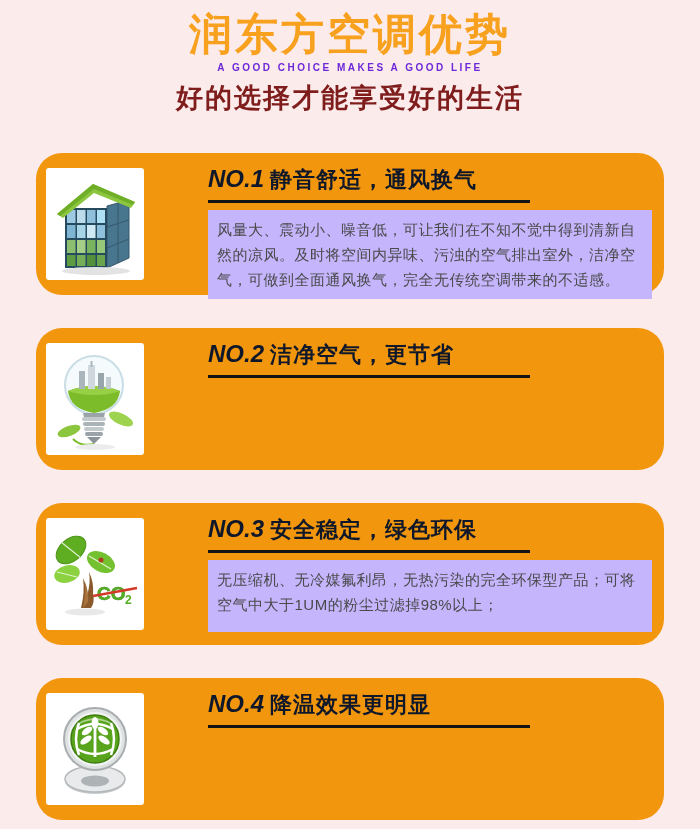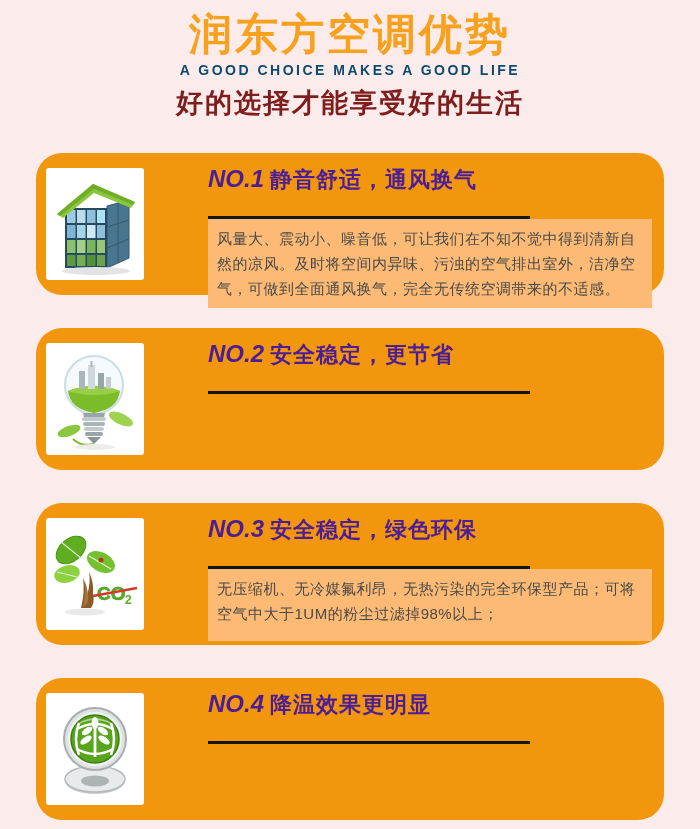--- a/index.html
+++ b/index.html
@@ -14,22 +14,22 @@
   
   .header{height:153px;text-align:center;}
   .main-title{
     margin:0;padding-top:10px;
     font-size:43px;font-weight:800;letter-spacing:3px;
     color:#f7a11e;
     line-height:1.15;
   }
   .subtitle-en{
     margin-top:3px;
-    font-size:14px;font-weight:700;letter-spacing:2.5px;
-    color:#0c4a6e;
+    font-size:10px;font-weight:700;letter-spacing:2.5px;
+    color:#6d28d9;
   }
   .subtitle-zh{
     margin-top:7px;
     font-size:27px;font-weight:700;letter-spacing:2px;
     color:#7f1d1d;
   }
 
   
   .cards{position:absolute;left:36px;top:153px;width:628px;}
   .card{
@@ -44,29 +44,30 @@
     width:98px;height:112px;
     background:#ffffff;border-radius:3px;
     display:flex;align-items:center;justify-content:center;
   }
   .content{
     position:absolute;left:172px;top:12px;right:12px;
   }
   .heading{
     margin:0;
     display:block;width:322px;
-    font-size:22px;font-weight:800;color:#4c1d95;
+    font-size:22px;font-weight:800;color:#0f172a;
     letter-spacing:1px;
-    padding-bottom:21px;
+    padding-bottom:5px;
     border-bottom:3px solid #141414;
     white-space:nowrap;
   }
   .heading .no{font-size:24px;font-style:italic;margin-right:6px;letter-spacing:0;}
   .body-box{
-    background:#fdba74;
+    margin-top:7px;
+    background:#c4b5fd;
     min-height:58px;
     padding:7px 9px;
     font-size:15px;line-height:25px;color:#4a4a4a;
     letter-spacing:0.5px;
   }
   svg{display:block;}
 </style>
 </head>
 <body>
 
@@ -145,21 +146,21 @@
           <rect x="34" y="75" width="22" height="4" rx="2" fill="#aab3b8"></rect>
           <rect x="35" y="80" width="20" height="4" rx="2" fill="#c2c9cd"></rect>
           <rect x="36" y="85" width="18" height="4" rx="2" fill="#9aa3a8"></rect>
           <path d="M38,90 L52,90 L45,97 Z" fill="#8a9398"></path>
 
           <path d="M45,97 Q32,100 24,92" stroke="#7cbb2a" stroke-width="2" fill="none"></path>
           <ellipse cx="46" cy="100" rx="20" ry="3" fill="#ececec"></ellipse>
         </svg>
       </div>
       <div class="content">
-        <h2 class="heading"><span class="no">NO.2</span><span>安全稳定，更节省</span></h2>
+        <h2 class="heading"><span class="no">NO.2</span><span>洁净空气，更节省</span></h2>
       </div>
     </section>
 
     <section class="card">
       <div class="icon-box">
         <svg width="92" height="104" viewBox="0 0 92 104">
 
           <path d="M32,86 Q36,70 34,56 Q38,64 38,74 Q42,60 40,50 Q45,60 44,72 Q46,80 42,86 Z" fill="#8a5a2b"></path>
           <path d="M34,86 Q37,72 36,60 Q40,70 39,80 Z" fill="#a9743c"></path>
 

